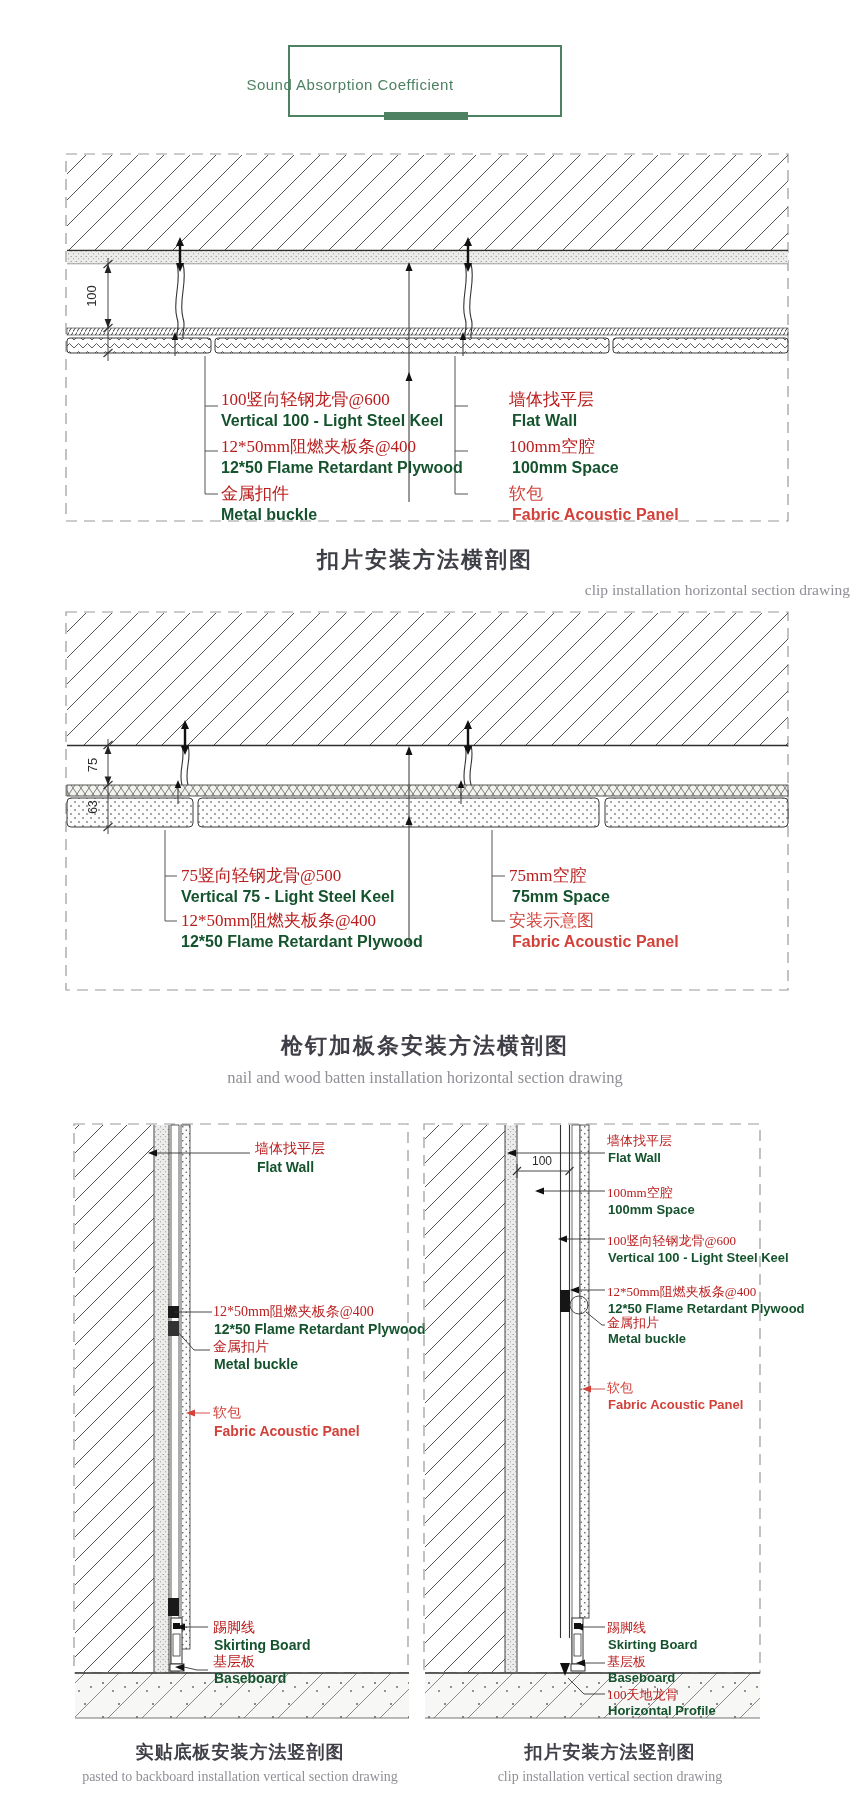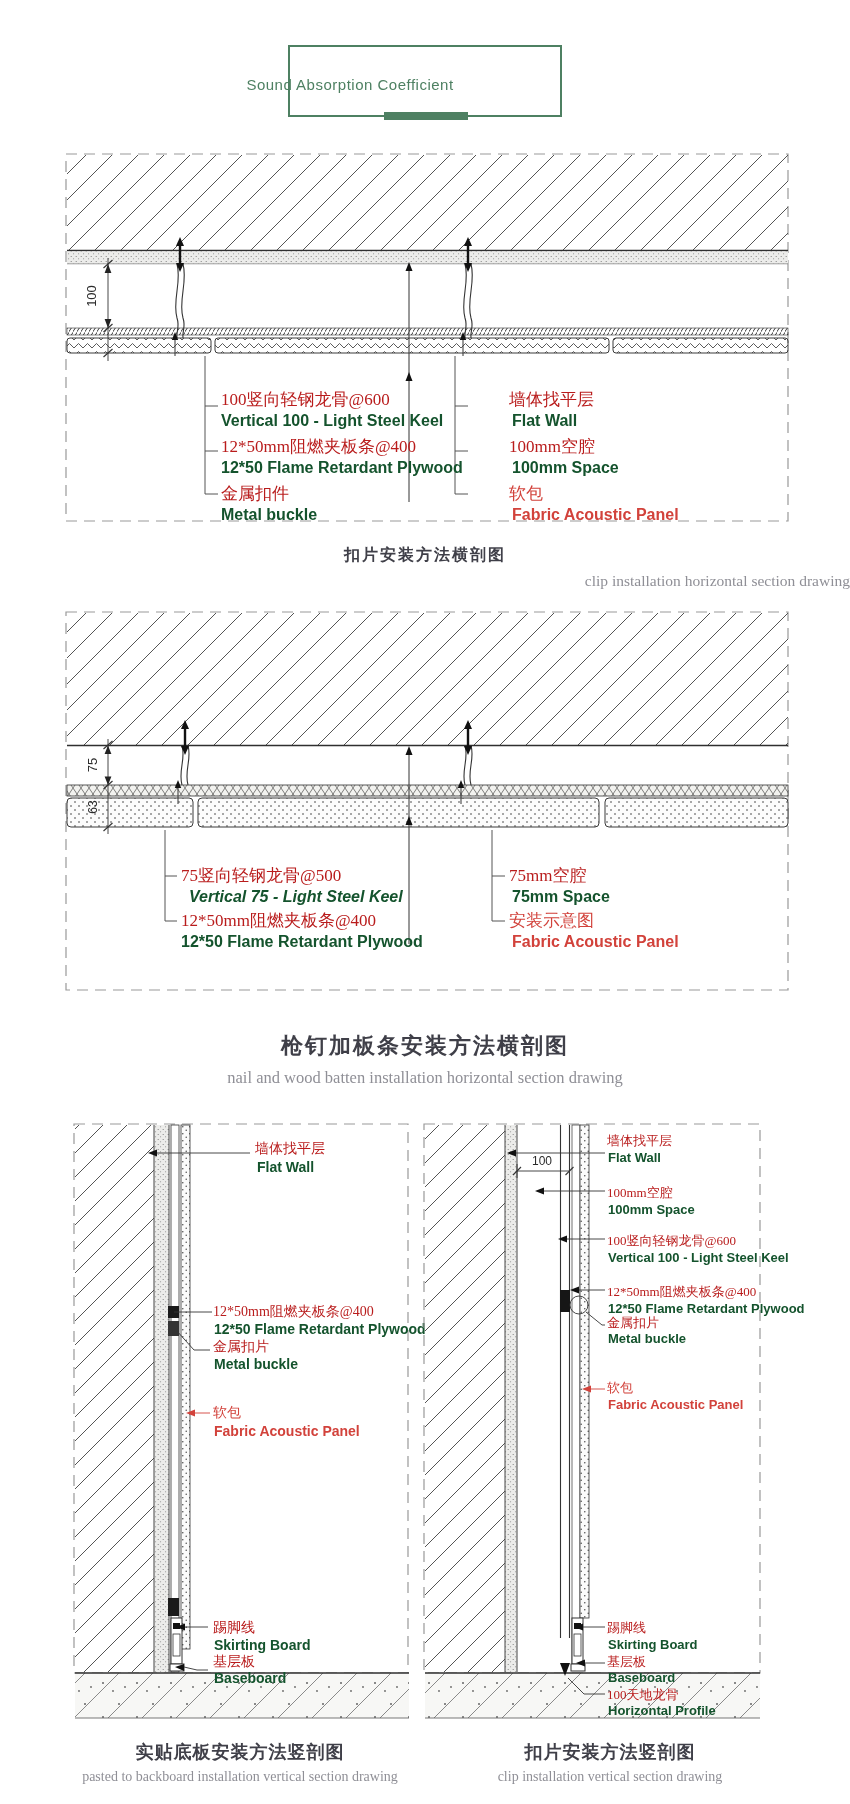--- a/index.html
+++ b/index.html
@@ -116,21 +116,21 @@
     <div class="lbl en f16" style="left:156px;top:356px;">Metal buckle</div>
     <div class="lbl cn f17" style="left:444px;top:240px;">墙体找平层</div>
     <div class="lbl en f16" style="left:447px;top:262px;">Flat Wall</div>
     <div class="lbl cn f17" style="left:444px;top:287px;">100mm空腔</div>
     <div class="lbl en f16" style="left:447px;top:309px;">100mm Space</div>
     <div class="lbl cn f17 red" style="left:444px;top:334px;">软包</div>
     <div class="lbl en f16 red" style="left:447px;top:356px;">Fabric Acoustic Panel</div>
   </div>
 
   <div class="caption" style="left:0;top:545px;width:850px;">
-    <div class="cap-cn" style="font-size:16px;letter-spacing:2px;">扣片安装方法横剖图</div>
+    <div class="cap-cn" style="font-size:22px;letter-spacing:2px;">扣片安装方法横剖图</div>
     <div class="cap-en" style="font-size:15.5px;margin-top:6px;text-align:right;">clip installation horizontal section drawing</div>
   </div>
 
   <div class="diag" style="left:65px;top:608px;width:725px;height:385px;">
     <svg width="725" height="385">
       <defs>
         <pattern id="hw2" width="26" height="26" patternUnits="userSpaceOnUse">
             <path d="M-3,29 L29,-3" stroke="#555" stroke-width="1" fill="none"></path>
           </pattern>
         <pattern id="wv2" width="8" height="12" patternUnits="userSpaceOnUse">
@@ -186,21 +186,21 @@
       </g>
       <g>
         <line x1="344" y1="336" x2="344" y2="142" stroke="#333" stroke-width="1"></line>
         <polygon points="344,138 340.5,147 347.5,147" fill="#111"></polygon>
         <polygon points="344,208 340.5,217 347.5,217" fill="#111"></polygon>
       </g>
       <path d="M100,222 V313 M100,268 h12 M100,313 h12" stroke="#555" fill="none" stroke-width="1"></path>
       <path d="M427,222 V313 M427,268 h13 M427,313 h13" stroke="#555" fill="none" stroke-width="1"></path>
     </svg>
     <div class="lbl cn f17" style="left:116px;top:258px;">75竖向轻钢龙骨@500</div>
-    <div class="lbl en f16" style="left:124px;top:280px;font-style:italic;">Vertical 75 -  Light Steel Keel</div>
+    <div class="lbl en f16" style="left:116px;top:280px;">Vertical 75 -  Light Steel Keel</div>
     <div class="lbl cn f17" style="left:116px;top:303px;">12*50mm阻燃夹板条@400</div>
     <div class="lbl en f16" style="left:116px;top:325px;">12*50 Flame Retardant Plywood</div>
     <div class="lbl cn f17" style="left:444px;top:258px;">75mm空腔</div>
     <div class="lbl en f16" style="left:447px;top:280px;">75mm Space</div>
     <div class="lbl cn f17 red" style="left:444px;top:303px;">安装示意图</div>
     <div class="lbl en f16 red" style="left:447px;top:325px;">Fabric Acoustic Panel</div>
   </div>
 
   <div class="caption" style="left:0;top:1031px;width:850px;">
     <div class="cap-cn" style="font-size:22px;letter-spacing:2px;">枪钉加板条安装方法横剖图</div>

